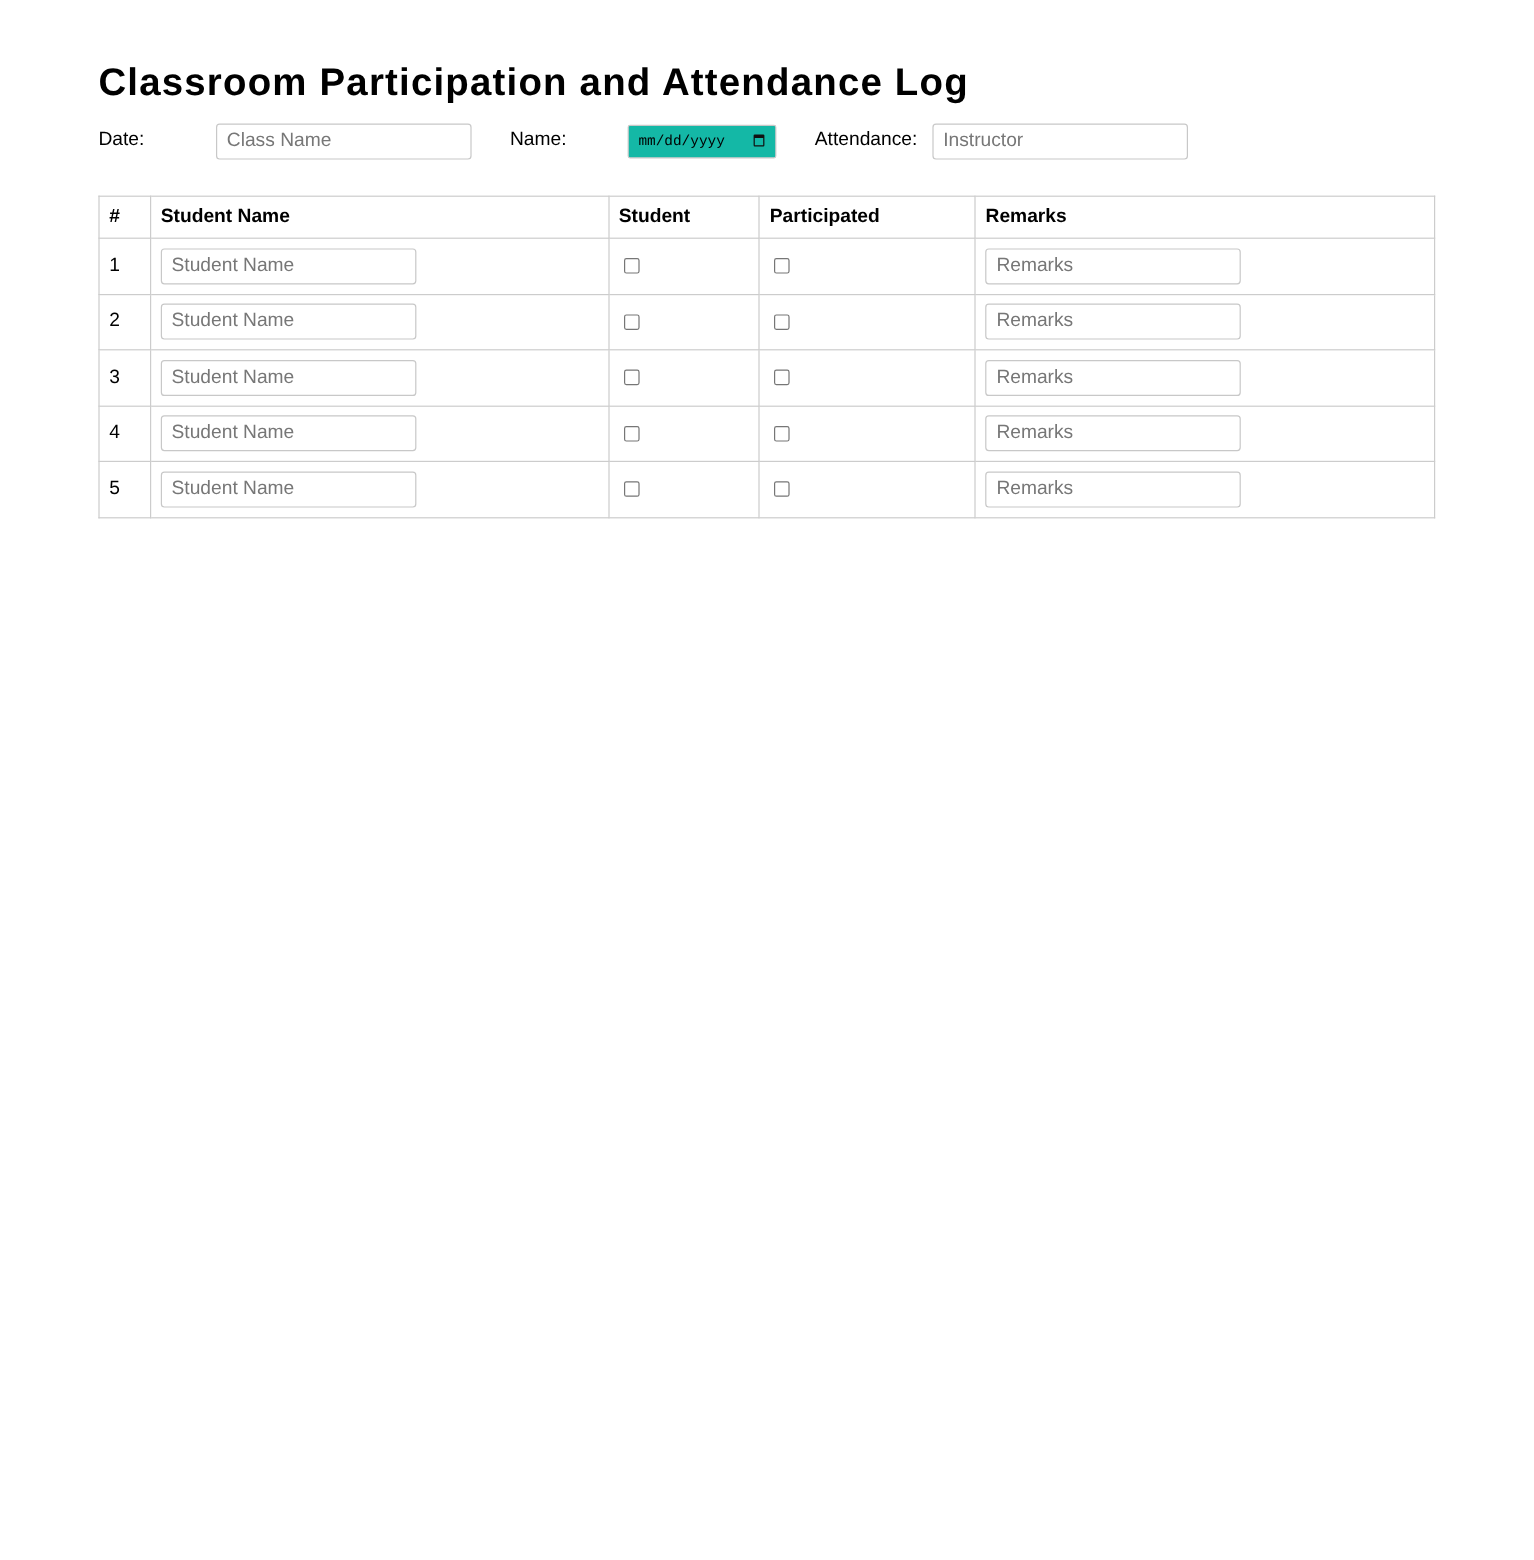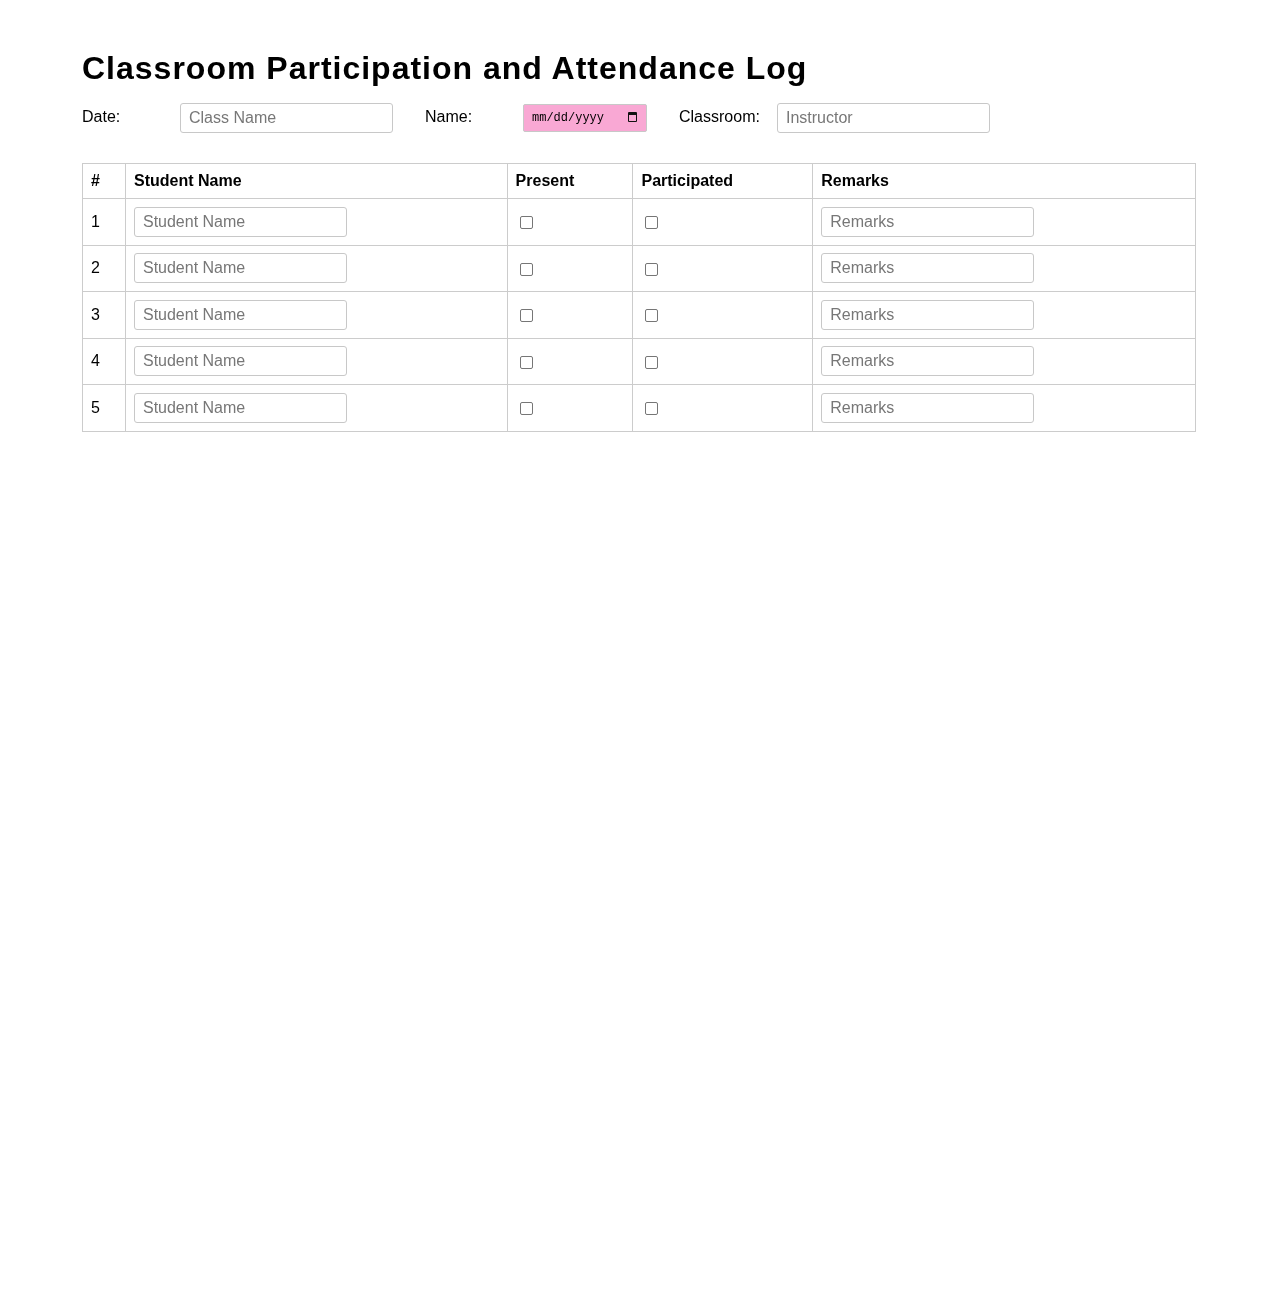--- a/index.html
+++ b/index.html
@@ -47,21 +47,21 @@
     left: 441px;
     width: 124px;
     height: 28px;
     box-sizing: border-box;
     border: 1px solid #c8c8c8;
     border-radius: 2px;
     font-family: "Liberation Mono", monospace;
     font-size: 12px;
     line-height: 26px;
     padding-left: 8px;
-    background: #f9a8d4;
+    background: #14b8a6;
   }
   .date-box .cal {
     position: absolute;
     right: 9px;
     top: 7px;
     width: 9px;
     height: 10px;
     border: 1.5px solid #111;
     border-top-width: 3px;
     border-radius: 1px;
@@ -117,37 +117,37 @@
   <div class="meta-row">
     <span class="lbl" style="left:0">Date:</span>
     <input type="text" style="left: 98px;" placeholder="Class Name">
 
     <span class="lbl" style="left:343px">Name:</span>
     <div class="date-box">
       <span>mm/dd/yyyy</span>
       <span class="cal"></span>
     </div>
 
-    <span class="lbl" style="left:597px">Classroom:</span>
+    <span class="lbl" style="left:597px">Attendance:</span>
     <input type="text" style="left: 695px;" placeholder="Instructor">
   </div>
 
   <table>
     <colgroup>
       <col style="width:43px">
       <col style="width:382px">
       <col style="width:126px">
       <col style="width:180px">
       <col style="width:383px">
     </colgroup>
     <thead>
       <tr>
         <th>#</th>
         <th>Student Name</th>
-        <th>Present</th>
+        <th>Student</th>
         <th>Participated</th>
         <th>Remarks</th>
       </tr>
     </thead>
     <tbody>
       <tr>
         <td>1</td>
         <td>
             <input type="text" placeholder="Student Name" style="">
           </td>

